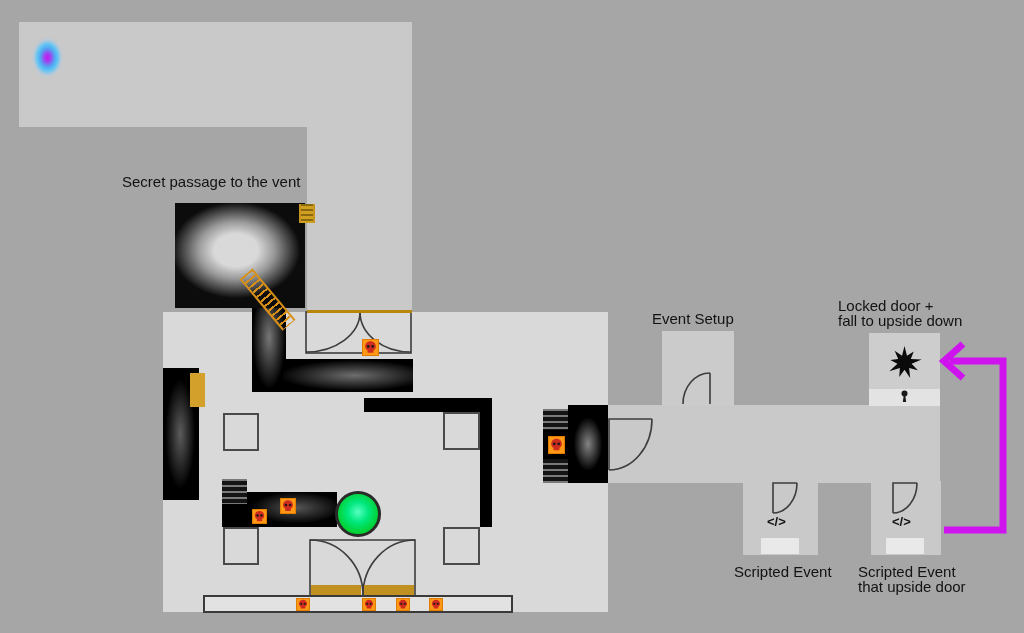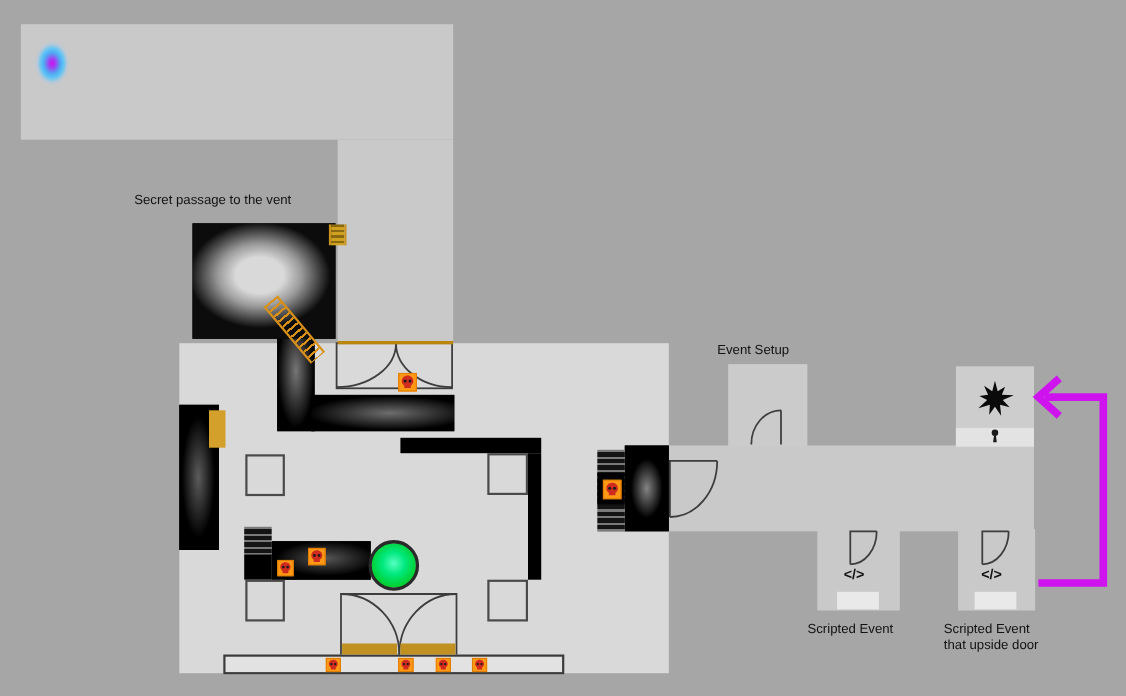--- a/index.html
+++ b/index.html
@@ -1,19 +1,19 @@
 <!DOCTYPE html>
 <html><head>
 <meta charset="utf-8">
 <style>
   html,body{margin:0;padding:0;}
   body{background:#a6a6a6;font-family:"Liberation Sans", sans-serif;}
   #canvas{position:relative;width:1024px;height:633px;background:#a6a6a6;overflow:hidden;}
   .abs{position:absolute;}
-  .lbl{position:absolute;color:#121212;font-size:12px;line-height:15px;white-space:nowrap;}
+  .lbl{position:absolute;color:#121212;font-size:15px;line-height:15px;white-space:nowrap;}
   .room-light{background:#d9d9d9;}
   .corr-light{background:#c9c9c9;}
   .pillar{position:absolute;border:2px solid #4a4a4a;background:transparent;}
   .hazard{position:absolute;background:#ff9815;box-shadow:0 0 0 1px #e07c00 inset;}
   .hazard svg{display:block;width:100%;height:100%;}
   .stripes{background:repeating-linear-gradient(180deg,#7a7a7a 0 2px,#141414 2px 6px);}
   svg.overlay{position:absolute;left:0;top:0;pointer-events:none;}
 </style>
 </head>
 <body>
@@ -158,20 +158,24 @@
 
   <svg class="overlay" width="1024" height="633" viewBox="0 0 1024 633">
     <g fill="none" stroke="#cf13ef" stroke-width="7">
       <polyline points="944,530 1003,530 1003,361 950,361"></polyline>
       <polyline points="963,344 944,361 963,378"></polyline>
     </g>
   </svg>
 
   <div class="lbl" style="left:122px;top:174px;">Secret passage to the vent</div>
   <div class="lbl" style="left:652px;top:311px;">Event Setup</div>
+  <div class="lbl" style="left:838px;top:298px;">
+    <div>Locked door +</div>
+    <div>fall to upside down</div>
+  </div>
   <div class="lbl" style="left:734px;top:564px;">Scripted Event</div>
   <div class="lbl" style="left:858px;top:564px;">
     <div>Scripted Event</div>
     <div>that upside door</div>
   </div>
   <div class="lbl" style="left:767px;top:514px;font-weight:bold;font-size:13px;">&lt;/&gt;</div>
   <div class="lbl" style="left:892px;top:514px;font-weight:bold;font-size:13px;">&lt;/&gt;</div>
 
 </div>
 

